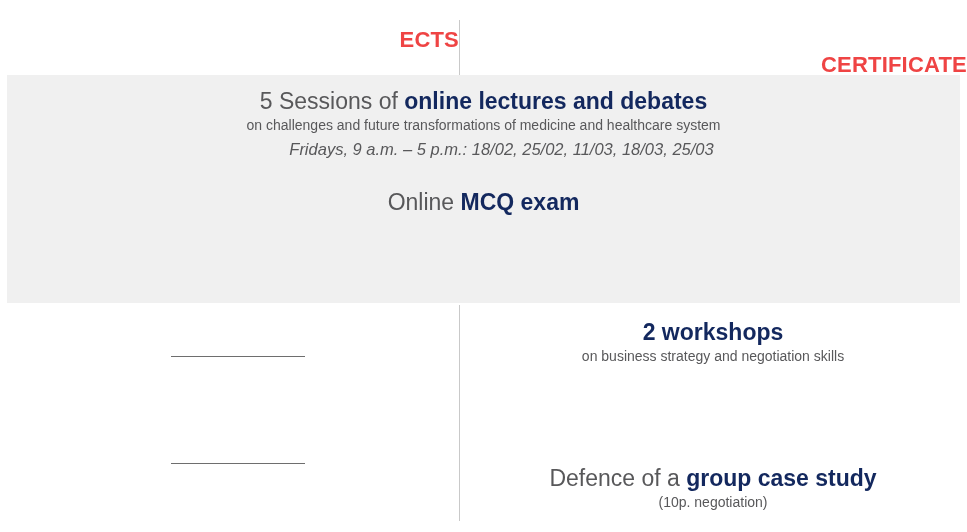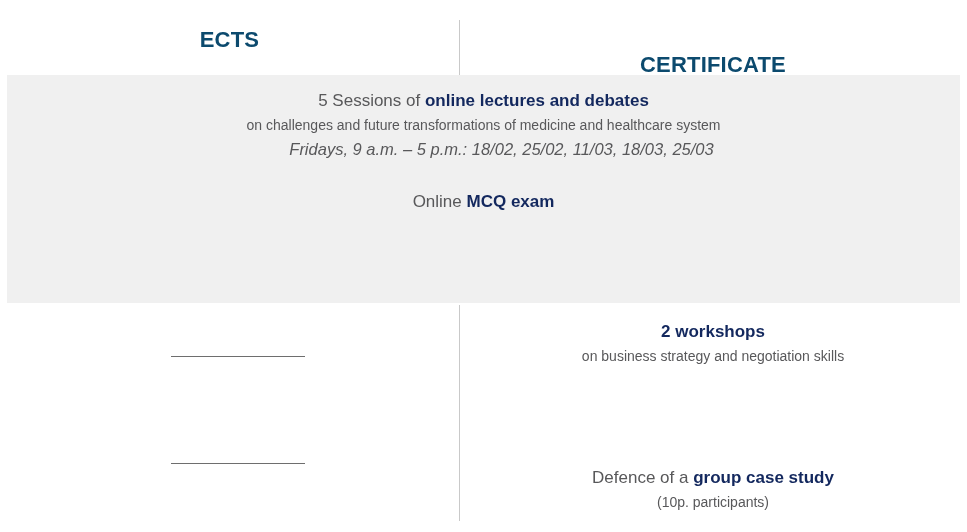--- a/index.html
+++ b/index.html
@@ -18,23 +18,23 @@
     overflow: hidden;
     background: #ffffff;
   }
 
   
   .col-header {
     position: absolute;
     top: 27px;
     font-size: 22px;
     font-weight: bold;
-    color: #0c4a6e;
+    color: #ef4444;
     letter-spacing: 0.2px;
-    text-align: center;
+    text-align: right;
     white-space: nowrap;
   }
   #hdr-ects   { left: 0px;   width: 459px; }
   #hdr-cert   { left: 459px; width: 508px; margin-top: 25px; }
 
   
   .v-divider {
     position: absolute;
     left: 459px;
     width: 1px;
@@ -58,21 +58,21 @@
     top: 0;
     width: 953px;
     padding-top: 14px;
     box-sizing: border-box;
     text-align: center;
   }
 
   
   .line {
     color: #58585a;
-    font-size: 17px;
+    font-size: 23px;
     line-height: 24px;
     white-space: nowrap;
   }
   .line.sub {
     font-size: 14px;
   }
   .line.ital {
     font-style: italic;
     font-size: 16.5px;
     padding-left: 36px;
@@ -141,16 +141,16 @@
   <div class="left-rule" id="rule-1"></div>
   <div class="left-rule" id="rule-2"></div>
 
   <div class="right-block" id="rb-workshops">
     <div class="line"><span class="hl">2 workshops</span></div>
     <div class="line sub">on business strategy and negotiation skills</div>
   </div>
 
   <div class="right-block" id="rb-defence">
     <div class="line"><span>Defence of a </span><span class="hl">group case study</span></div>
-    <div class="line sub">(10p. participants)</div>
+    <div class="line sub">(10p. negotiation)</div>
   </div>
 
 </div>
 
 </body></html>

